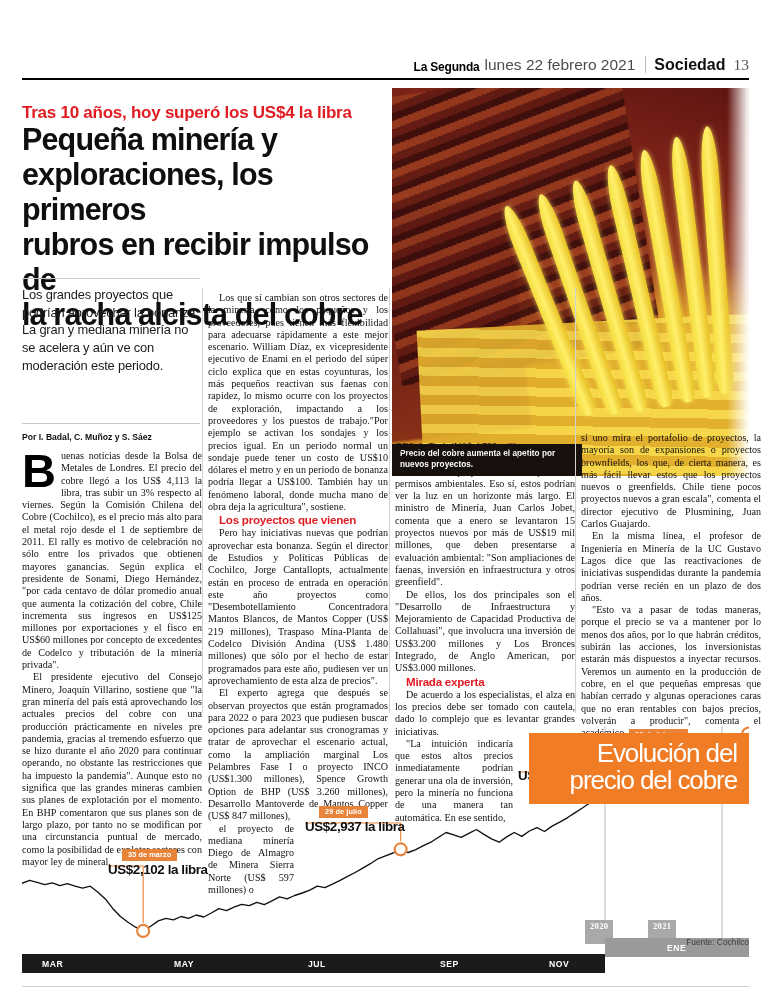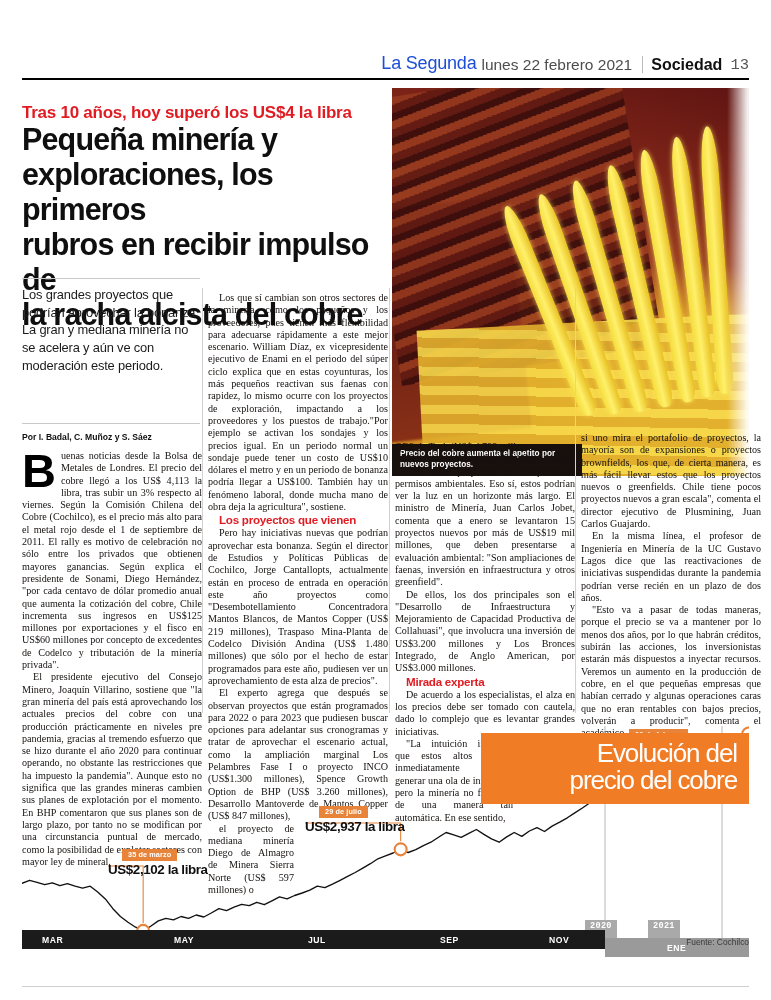--- a/index.html
+++ b/index.html
@@ -13,25 +13,25 @@
   }
   .page { position:relative; width:771px; height:1000px; background:#fff; }
 
   
   .masthead {
     position:absolute; left:22px; top:50px; width:727px; height:30px;
     display:flex; align-items:flex-end; justify-content:flex-end;
     border-bottom:2.5px solid #000;
     padding-bottom:4px;
   }
-  .mh-brand { font-family:"Liberation Sans", sans-serif; font-weight:normal; font-size:18px; color:#1d4ed8; letter-spacing:-.2px;}
+  .mh-brand { font-family:"Liberation Sans", sans-serif; font-weight:bold; font-size:12px; color:#000000; letter-spacing:-.2px;}
   .mh-date  { font-family:"Liberation Sans", sans-serif; font-size:15.5px; color:#4d4d4d; margin-left:5px; }
   .mh-sep   { width:1px; height:17px; background:#bbb; margin:0 8px 1px 10px; }
   .mh-section { font-family:"Liberation Sans", sans-serif; font-weight:bold; font-size:16px; color:#111; }
-  .mh-page  { font-family:Liberation Mono, monospace; font-size:15.5px; color:#555; margin-left:8px; }
+  .mh-page  { font-family:Liberation Serif, serif; font-size:15.5px; color:#555; margin-left:8px; }
 
   
   .photo {
     position:absolute; left:392px; top:88px; width:357px; height:388px;
     overflow:hidden;
     background:#7a2a1c;
   }
   .photo .bg {
     position:absolute; inset:0;
     background:
@@ -129,41 +129,41 @@
   .chart svg { position:absolute; left:0; top:0; }
 
   .axisbar { position:absolute; height:19px; display:flex; align-items:center; }
   .axis2020 { left:0; width:583px; background:#1b1b1b; }
   .axis2021 { left:583px; width:144px; background:#9a9a9a; }
   .axisbar span {
     position:absolute; font-family:"Liberation Sans", sans-serif; font-weight:bold;
     color:#fff; font-size:8.6px; letter-spacing:.55px;
   }
   .yearchip {
-    position:absolute; font-family:Liberation Mono, monospace; font-weight:bold;
+    position:absolute; font-family:Liberation Serif, serif; font-weight:bold;
     font-size:8.6px; color:#fff; background:#a9a9a9; padding:1px 5px 13px 5px;
     letter-spacing:.3px;
   }
 
   .callout { position:absolute; }
   .cdate {
     display:inline-block; background:#e8833a; color:#fff;
     font-family:"Liberation Sans", sans-serif; font-weight:bold;
     font-size:7.3px; padding:1.5px 6px 2px 6px; letter-spacing:.1px;
     white-space:nowrap;
     margin-left:14px;
   }
   .cval {
     font-family:"Liberation Sans", sans-serif; font-weight:bold;
     font-size:13.4px; color:#100f0f; white-space:nowrap; letter-spacing:-.4px;
     margin-top:1px;
   }
 
   .banner {
-    position:absolute; right:0; top:15px; width:268px;
+    position:absolute; right:0; top:15px; width:220px;
     background:#f07c26; color:#fff;
     font-family:"Liberation Sans", sans-serif; font-weight:normal;
     font-size:26px; line-height:1.02; letter-spacing:-1.1px;
     padding:7px 12px 11px 22px; text-align:right;
   }
   .source {
     position:absolute; right:0; top:219px;
     font-family:"Liberation Sans", sans-serif; font-size:8.4px; color:#3b3b3b;
   }
   .footrule { position:absolute; left:22px; top:986px; width:727px; height:1px; background:#cfcfcf; }
@@ -283,21 +283,21 @@
     </div>
 
     <div class="banner">
       <div>Evolución del</div>
       <div>precio del cobre</div>
     </div>
 
     <div class="yearchip" style="left:563px; top:202px;">2020</div>
     <div class="yearchip" style="left:626px; top:202px;">2021</div>
 
-    <div class="axisbar axis2020" style="top:212px;">
+    <div class="axisbar axis2020" style="top:236px;">
       <span style="left:20px;">MAR</span>
       <span style="left:152px;">MAY</span>
       <span style="left:286px;">JUL</span>
       <span style="left:418px;">SEP</span>
       <span style="left:527px;">NOV</span>
     </div>
     <div class="axisbar axis2021" style="top:220px;">
       <span style="left:62px;">ENE</span>
     </div>
 

